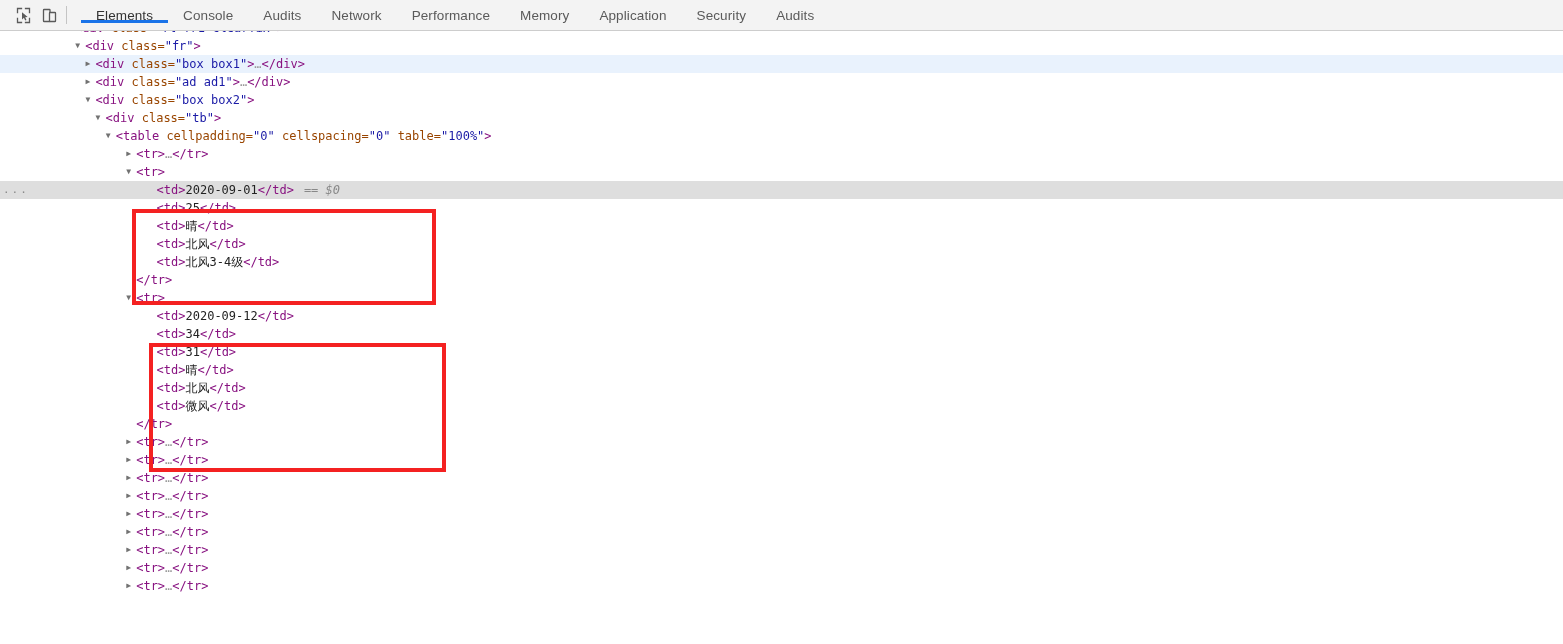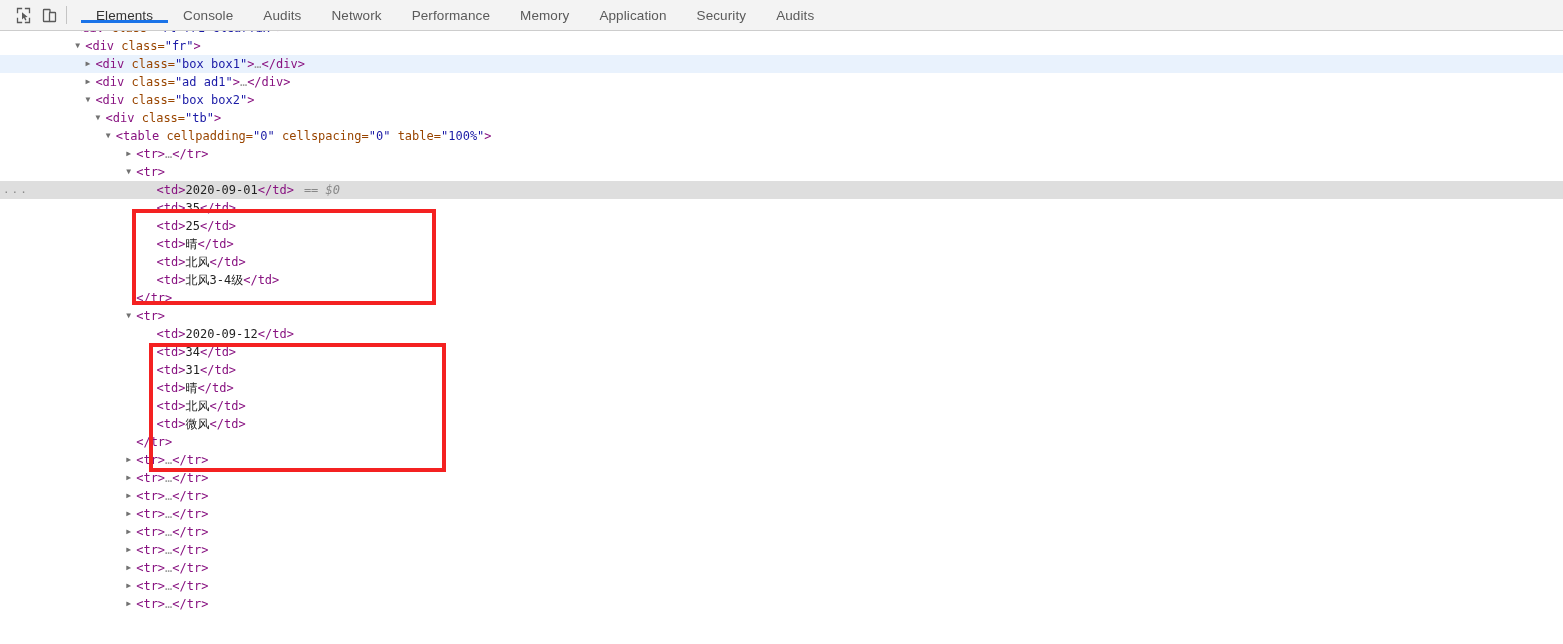--- a/index.html
+++ b/index.html
@@ -206,25 +206,20 @@
     <div class="node-row hl-grey">
       <span style="display: inline-block; flex: 0 0 138.6px;"></span>
       <span class="twisty none"></span>
       <span class="code"><span class="pn">&lt;td&gt;</span><span class="tx">2020-09-01</span><span class="pn">&lt;/td&gt;</span></span>
       <span class="sel" style="margin-left: 10px;">== $0</span>
       <span class="ellipsis-btn" style="position: absolute; left: 3px;">...</span>
     </div>
     <div class="node-row">
       <span style="display: inline-block; flex: 0 0 138.6px;"></span>
       <span class="twisty none"></span>
-      <span class="code"><span class="pn">&lt;td&gt;</span><span class="tx">35</span><span class="pn">&lt;/td&gt;</span></span>
-    </div>
-    <div class="node-row">
-      <span style="display: inline-block; flex: 0 0 138.6px;"></span>
-      <span class="twisty none"></span>
       <span class="code"><span class="pn">&lt;td&gt;</span><span class="tx">25</span><span class="pn">&lt;/td&gt;</span></span>
     </div>
     <div class="node-row">
       <span style="display: inline-block; flex: 0 0 138.6px;"></span>
       <span class="twisty none"></span>
       <span class="code"><span class="pn">&lt;td&gt;</span><span class="tx">晴</span><span class="pn">&lt;/td&gt;</span></span>
     </div>
     <div class="node-row">
       <span style="display: inline-block; flex: 0 0 138.6px;"></span>
       <span class="twisty none"></span>

